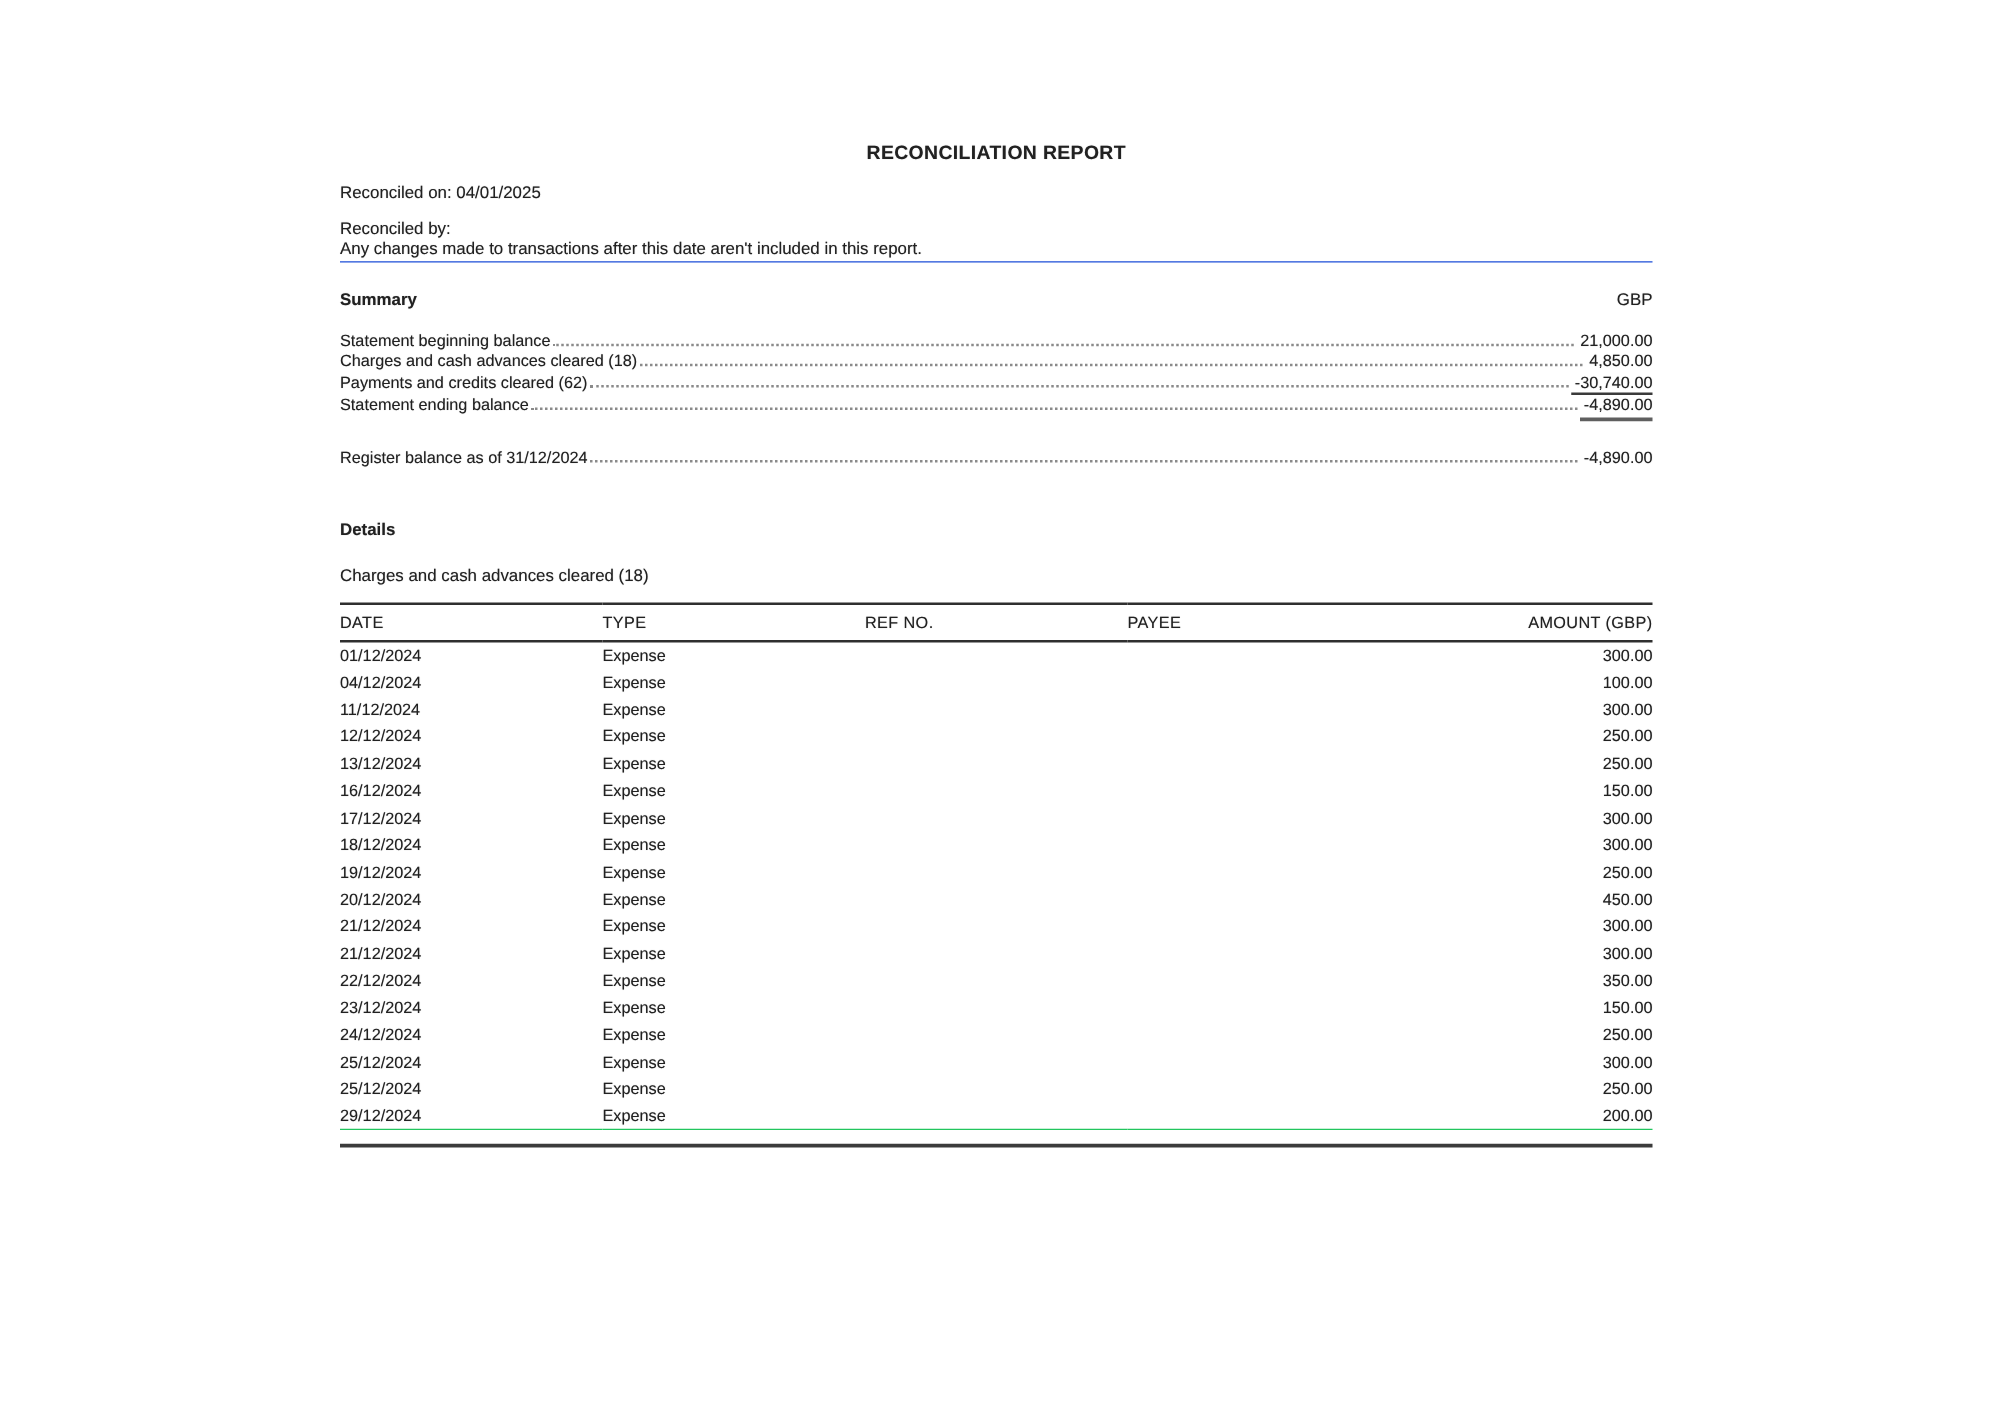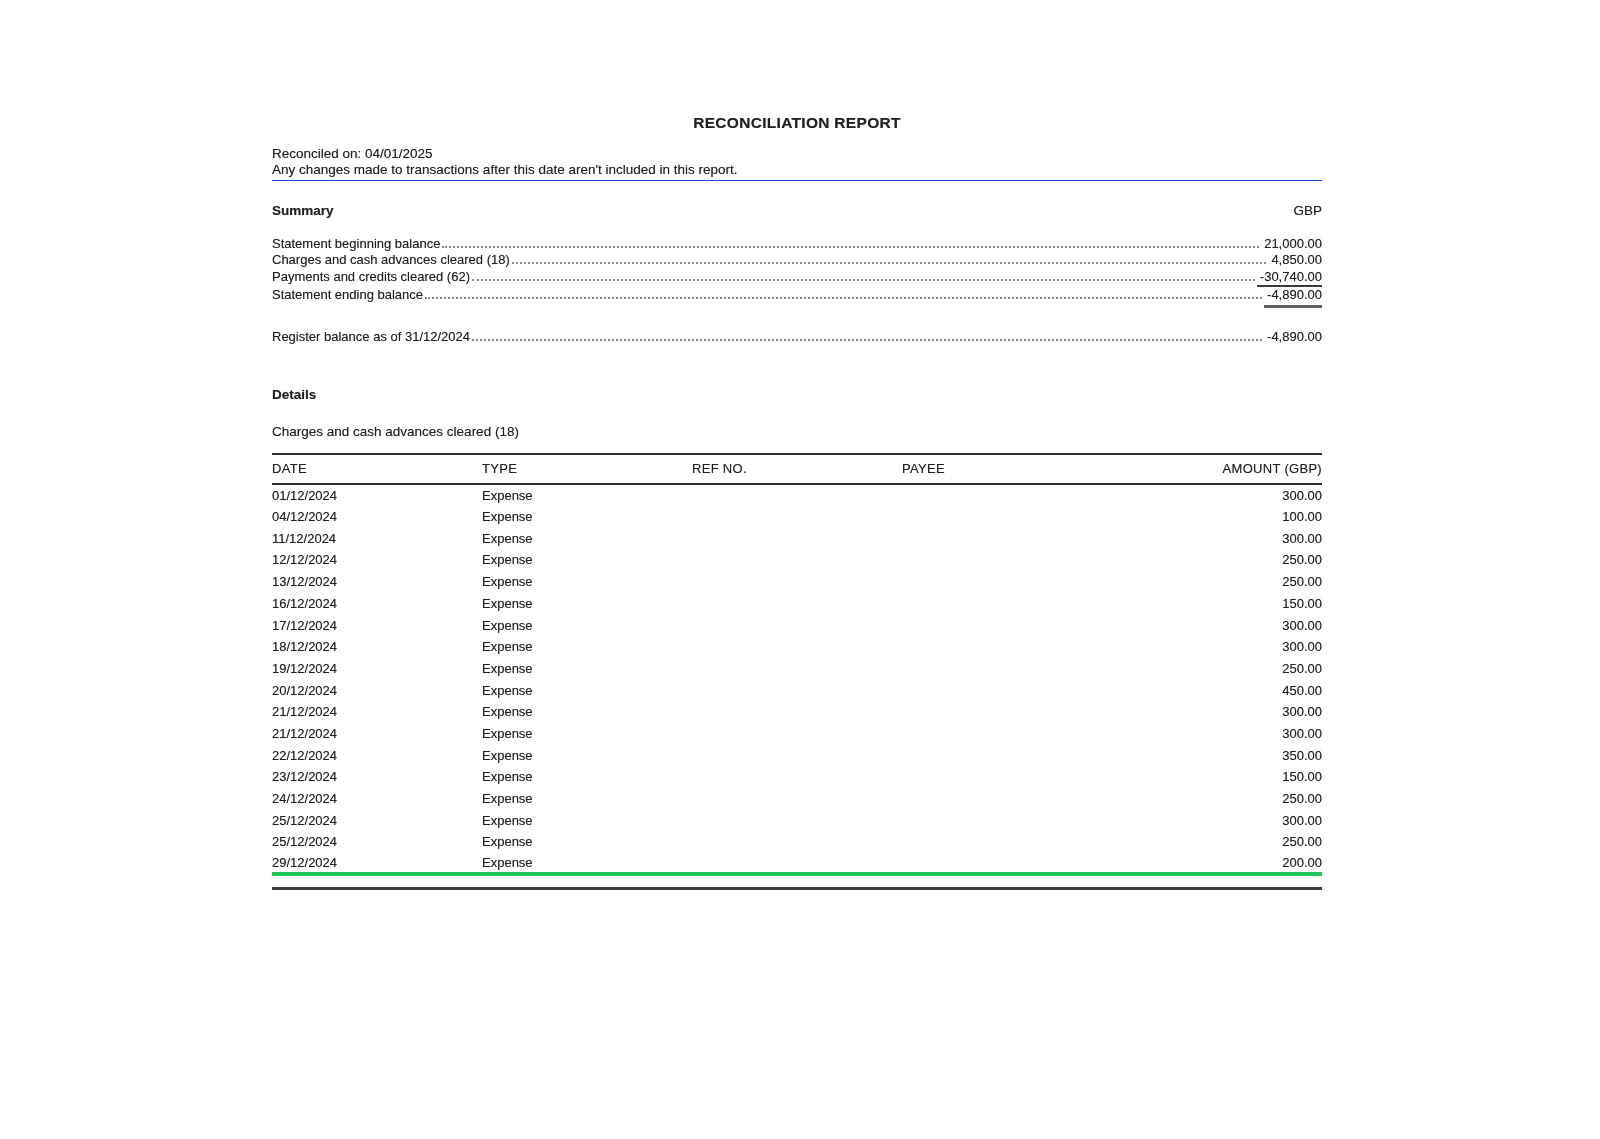--- a/index.html
+++ b/index.html
@@ -84,37 +84,38 @@
   .dtable th {
     font-weight: normal;
     text-align: left;
     letter-spacing: 0.3px;
     padding: 6px 0 7px 0;
     font-size: 13px;
   }
   .dtable th.num, .dtable td.num { text-align: right; }
   .dtable col.c { width: 20%; }
   .dtable tbody td { padding: 0; height: 21.7px; vertical-align: middle; }
-  .dtable tbody { border-bottom: 4px solid #22c55e; }
+  .dtable tbody { border-bottom: 1px solid #22c55e; }
 
   .total-row { margin-top: 20px; font-size: 15px; line-height: 19px; }
   .bottom-rule {
     margin-top: 11px;
     height: 0;
     border-top: 3px solid #3c3c3c;
   }
 </style>
 </head>
 <body>
 
 <div class="page">
   <div class="content">
 
     <div class="doc-title soft">RECONCILIATION REPORT</div>
     <div class="subline subline-on soft">Reconciled on: 04/01/2025</div>
+    <div class="subline subline-by soft">Reconciled by:</div>
 
     <div class="notice soft">Any changes made to transactions after this date aren't included in this report.</div>
 
     <div class="summary-head">
       <span class="h soft">Summary</span>
       <span class="soft">GBP</span>
     </div>
 
     <div class="summary-rows">
       <div class="srow">

